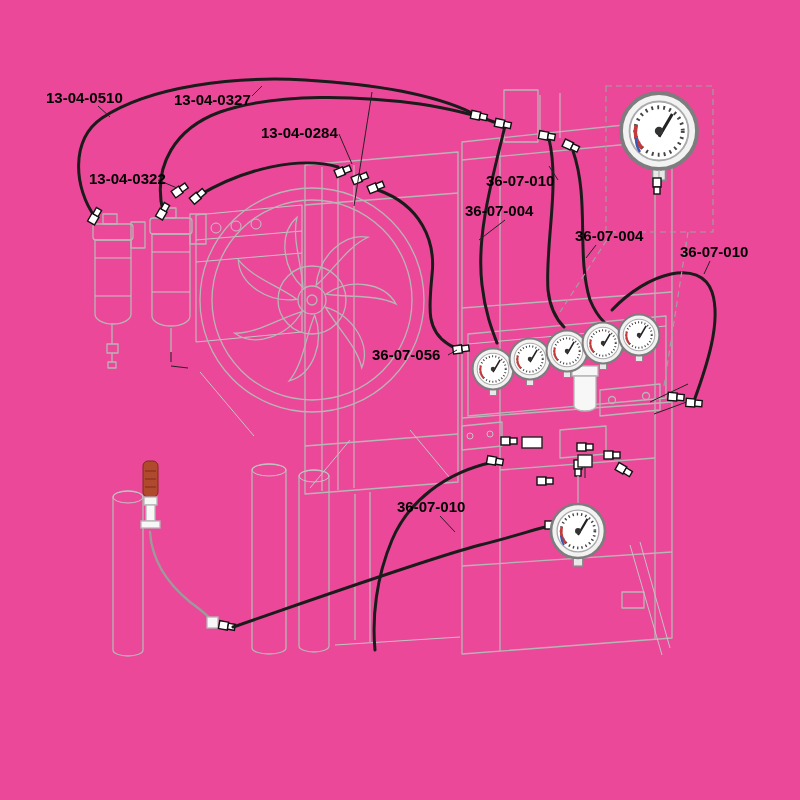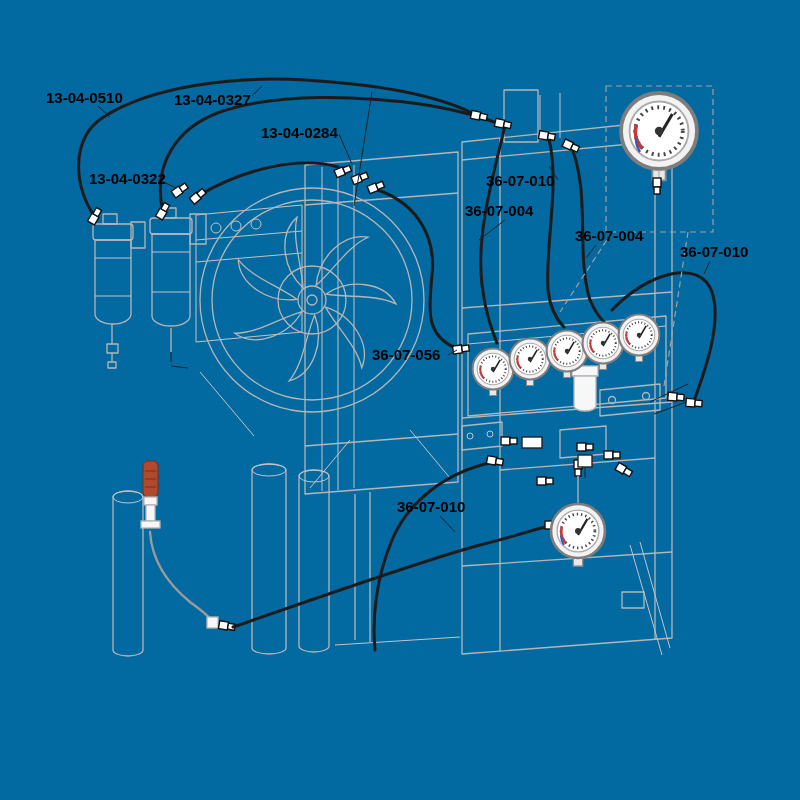--- a/index.html
+++ b/index.html
@@ -1,16 +1,16 @@
 <!DOCTYPE html>
 <html><head>
 <meta charset="utf-8">
 <style>
   html,body{margin:0;padding:0;background:#fff;}
-  .stage{position:relative;width:800px;height:800px;background:#0369a1;overflow:hidden;}
+  .stage{position:relative;width:800px;height:800px;background:#ec4899;overflow:hidden;}
   .machine{stroke:#b6b6b6;fill:none;stroke-width:1.3;stroke-linejoin:round;}
   .machine-thin{stroke:#c4c4c4;fill:none;stroke-width:1;}
   .machine-fill{fill:#f7f7f7;stroke:#b6b6b6;stroke-width:1.3;}
   .hose{stroke:#1b1b1b;stroke-width:3;fill:none;stroke-linecap:round;}
   .grayhose{stroke:#9b9b9b;stroke-width:2.4;fill:none;stroke-linecap:round;}
   .leader{stroke:#222;stroke-width:1;fill:none;}
   .dash{stroke:#a0a0a0;stroke-width:1.2;fill:none;stroke-dasharray:6 4;}
   .label{font-family:"Liberation Sans",sans-serif;font-weight:bold;font-size:15px;fill:#000;}
 </style>
 </head>

